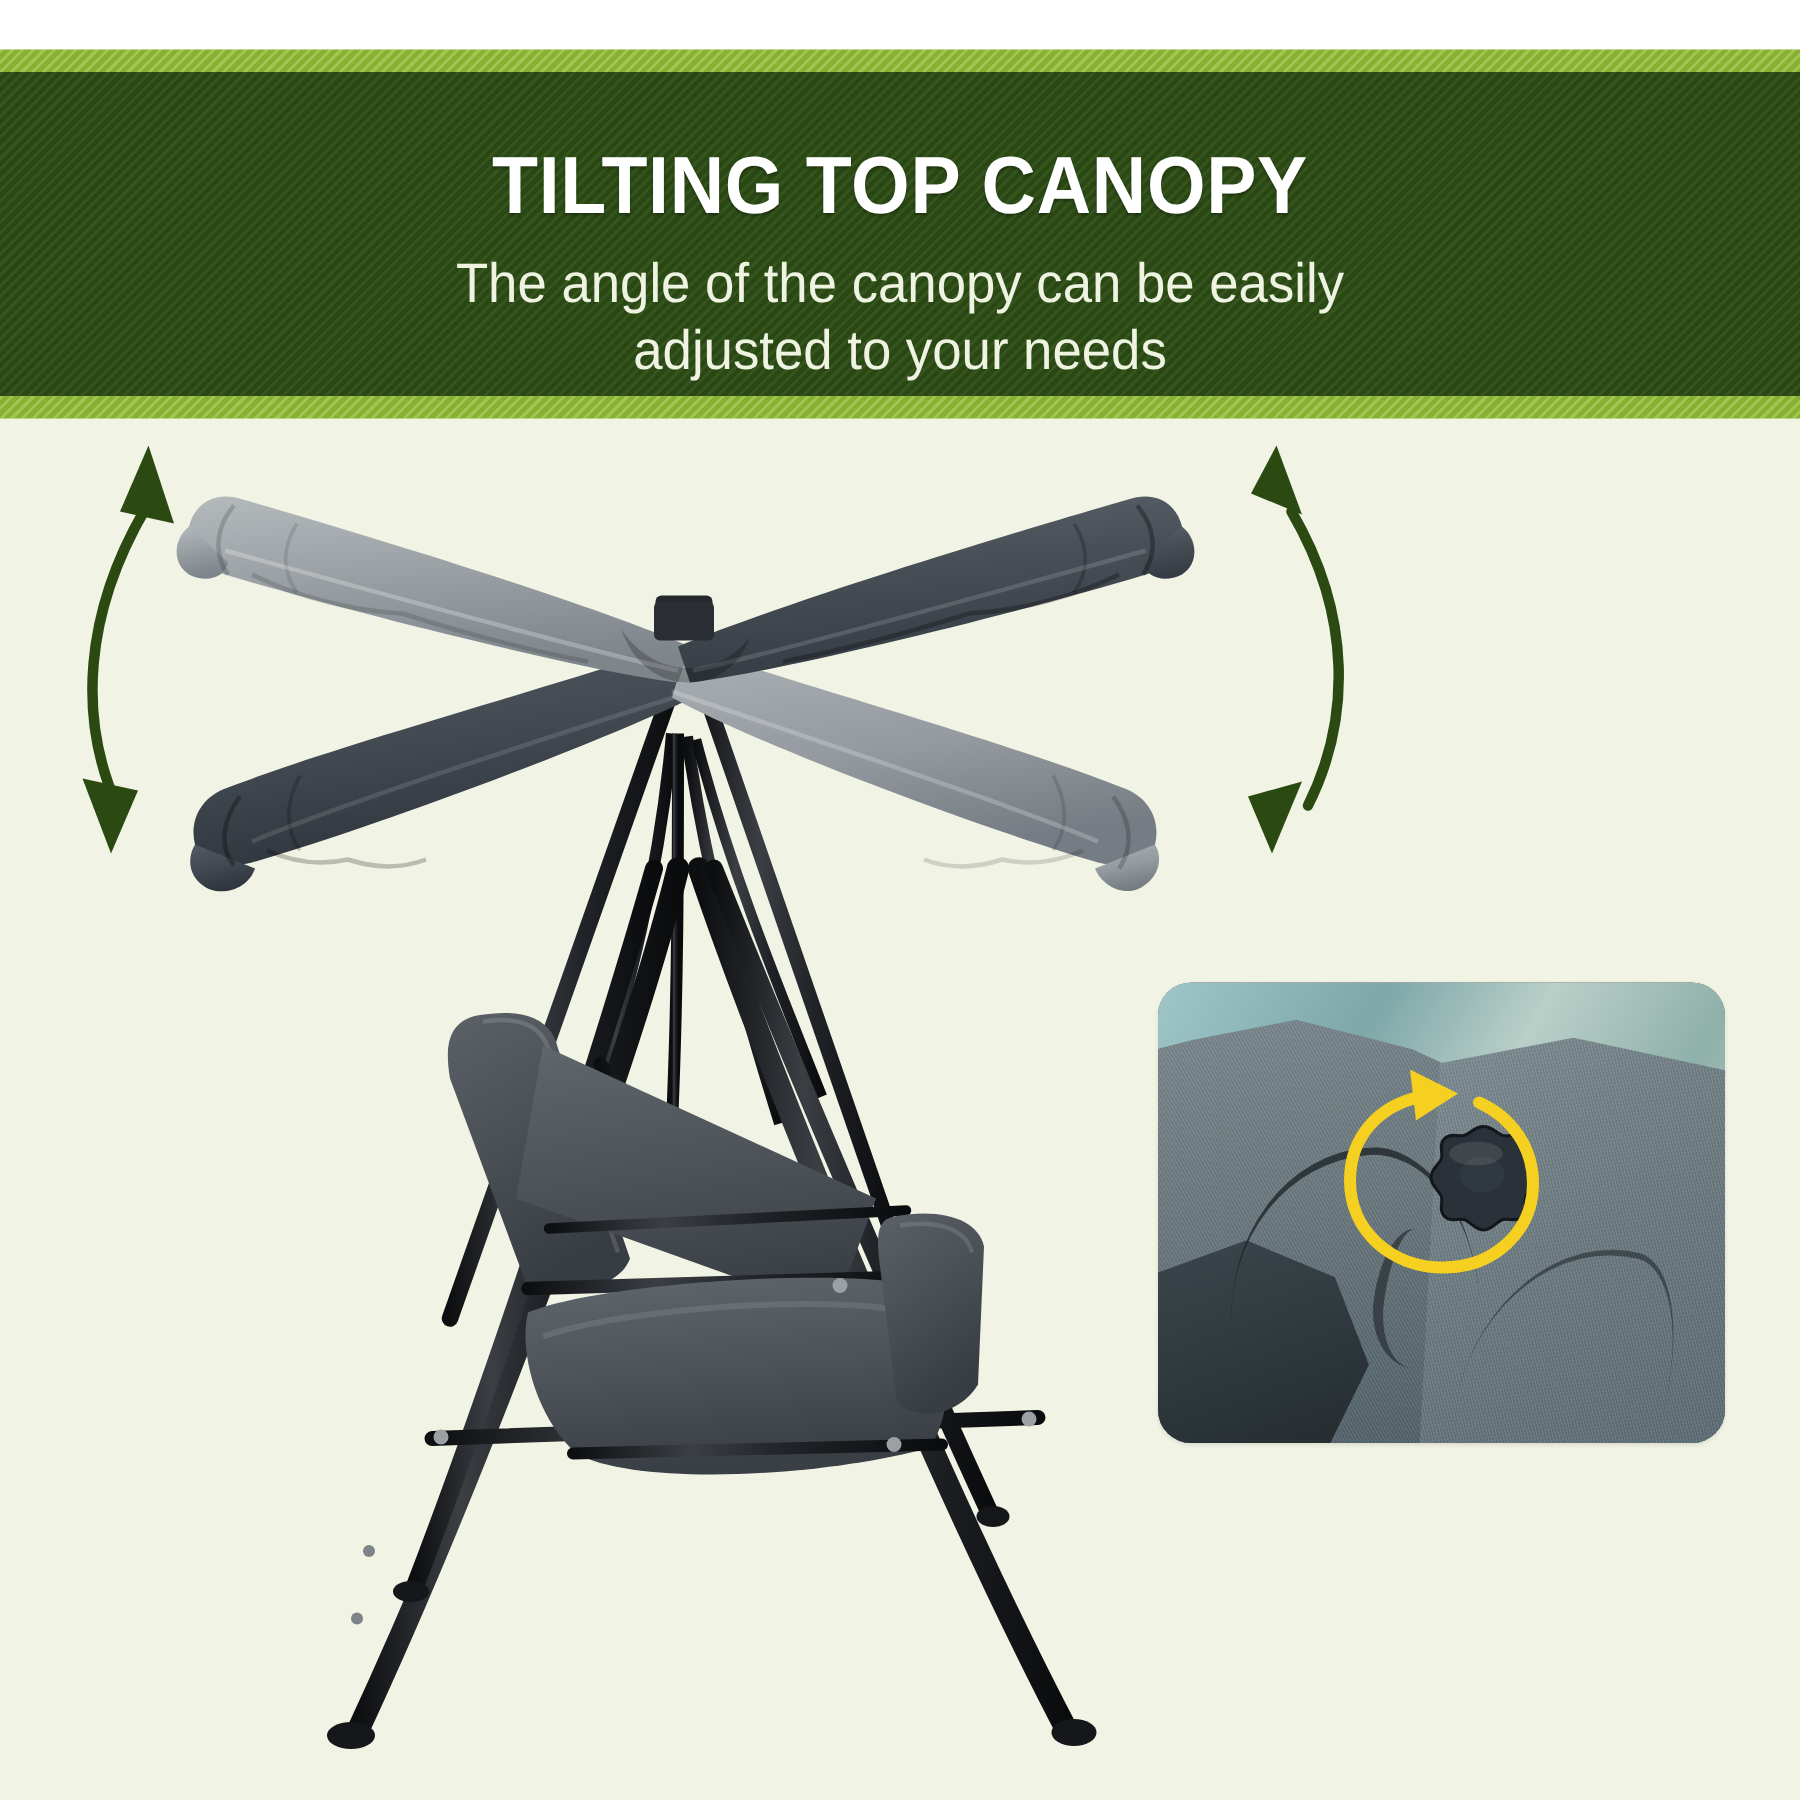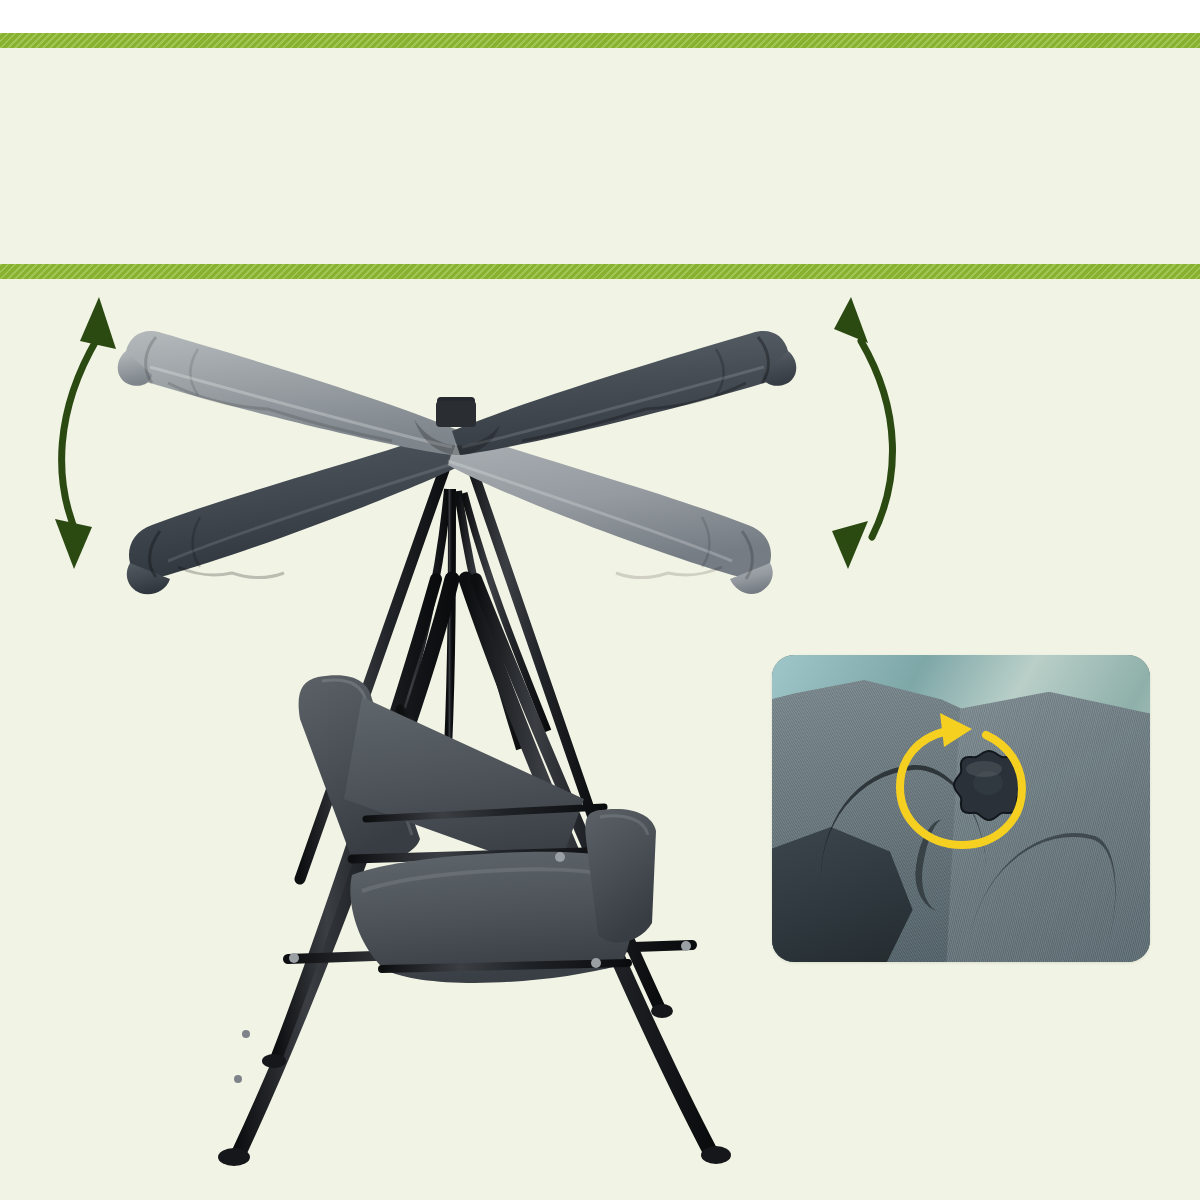--- a/index.html
+++ b/index.html
@@ -204,20 +204,27 @@
 </style>
 </head>
 <body>
 
 <div class="page">
 
   <div class="top-white"></div>
 
   <div class="banner">
     <div class="stripe-light top"></div>
+    <div class="banner-body">
+      <div class="banner-title">TILTING TOP CANOPY</div>
+      <div class="banner-subtitle">
+        <span class="line">The angle of the canopy can be easily</span>
+        <span class="line">adjusted to your needs</span>
+      </div>
+    </div>
     <div class="stripe-light bottom"></div>
   </div>
 
   <div class="stage">
 
     <svg class="svg-layer" viewBox="0 0 1200 921" preserveAspectRatio="none">
       <defs>
         <linearGradient id="gLight" x1="0" y1="0" x2="0.2" y2="1">
           <stop offset="0%" stop-color="#b4b9bc"></stop>
           <stop offset="45%" stop-color="#9ba1a5"></stop>

